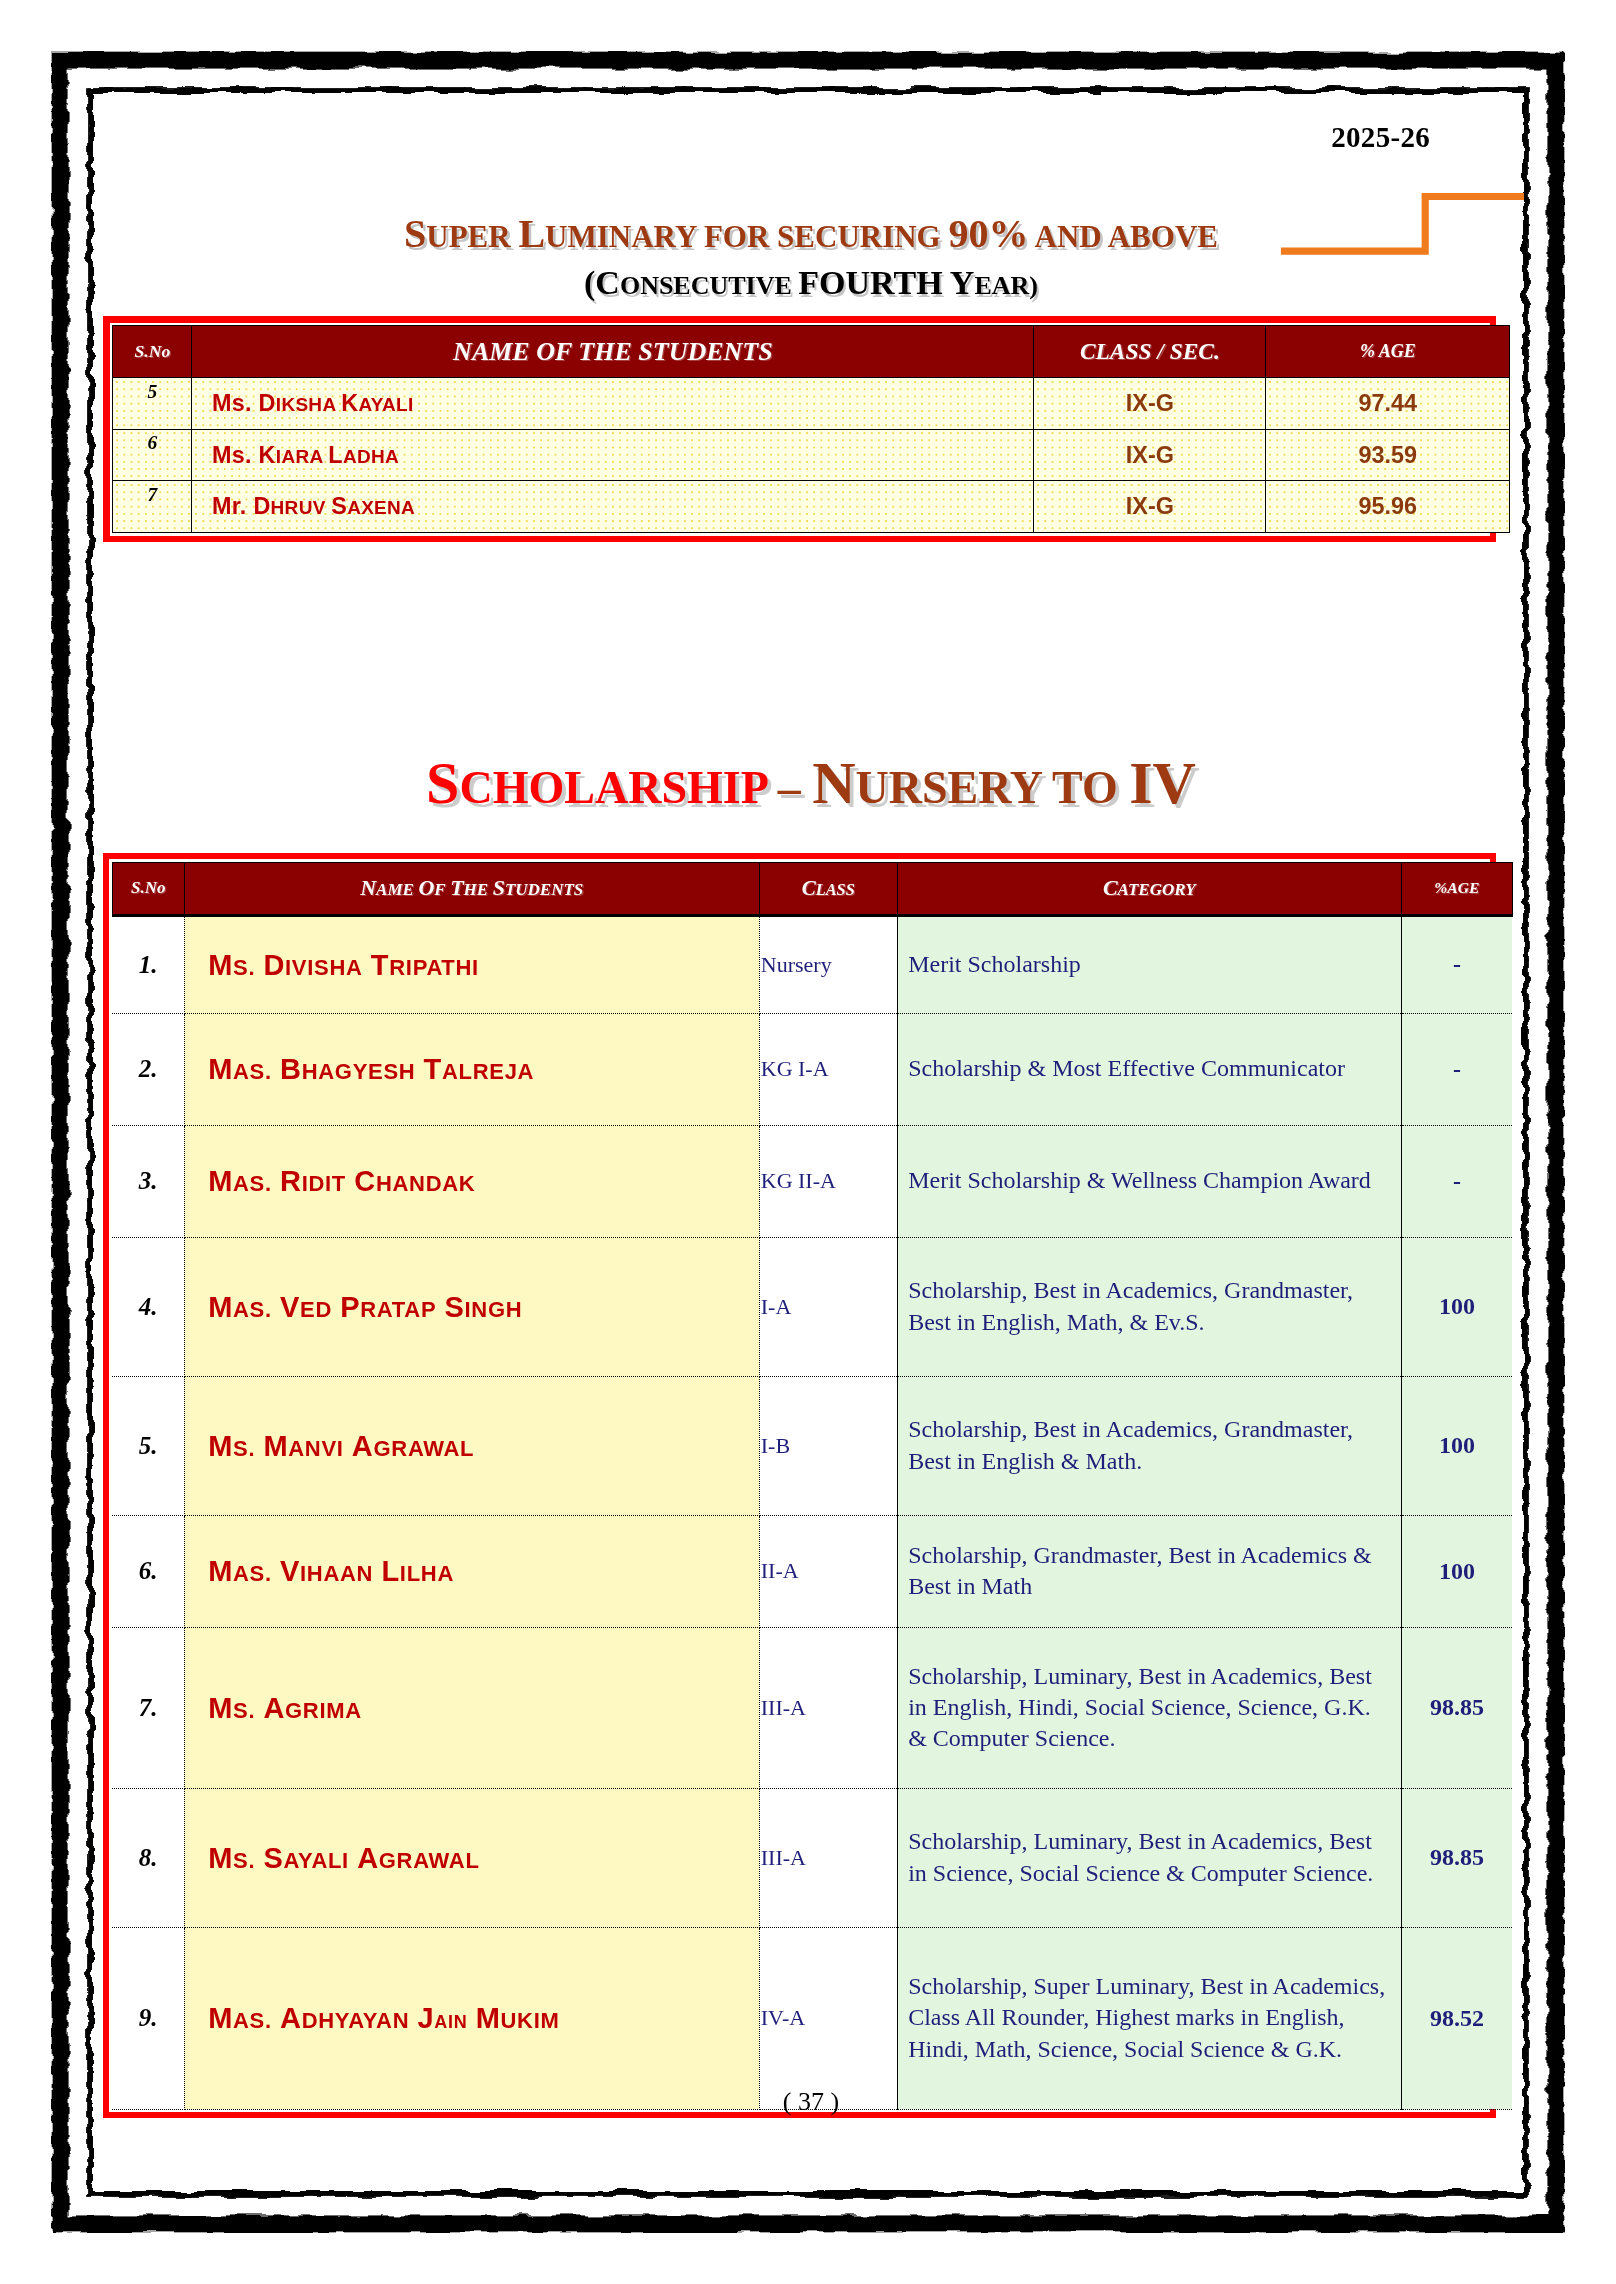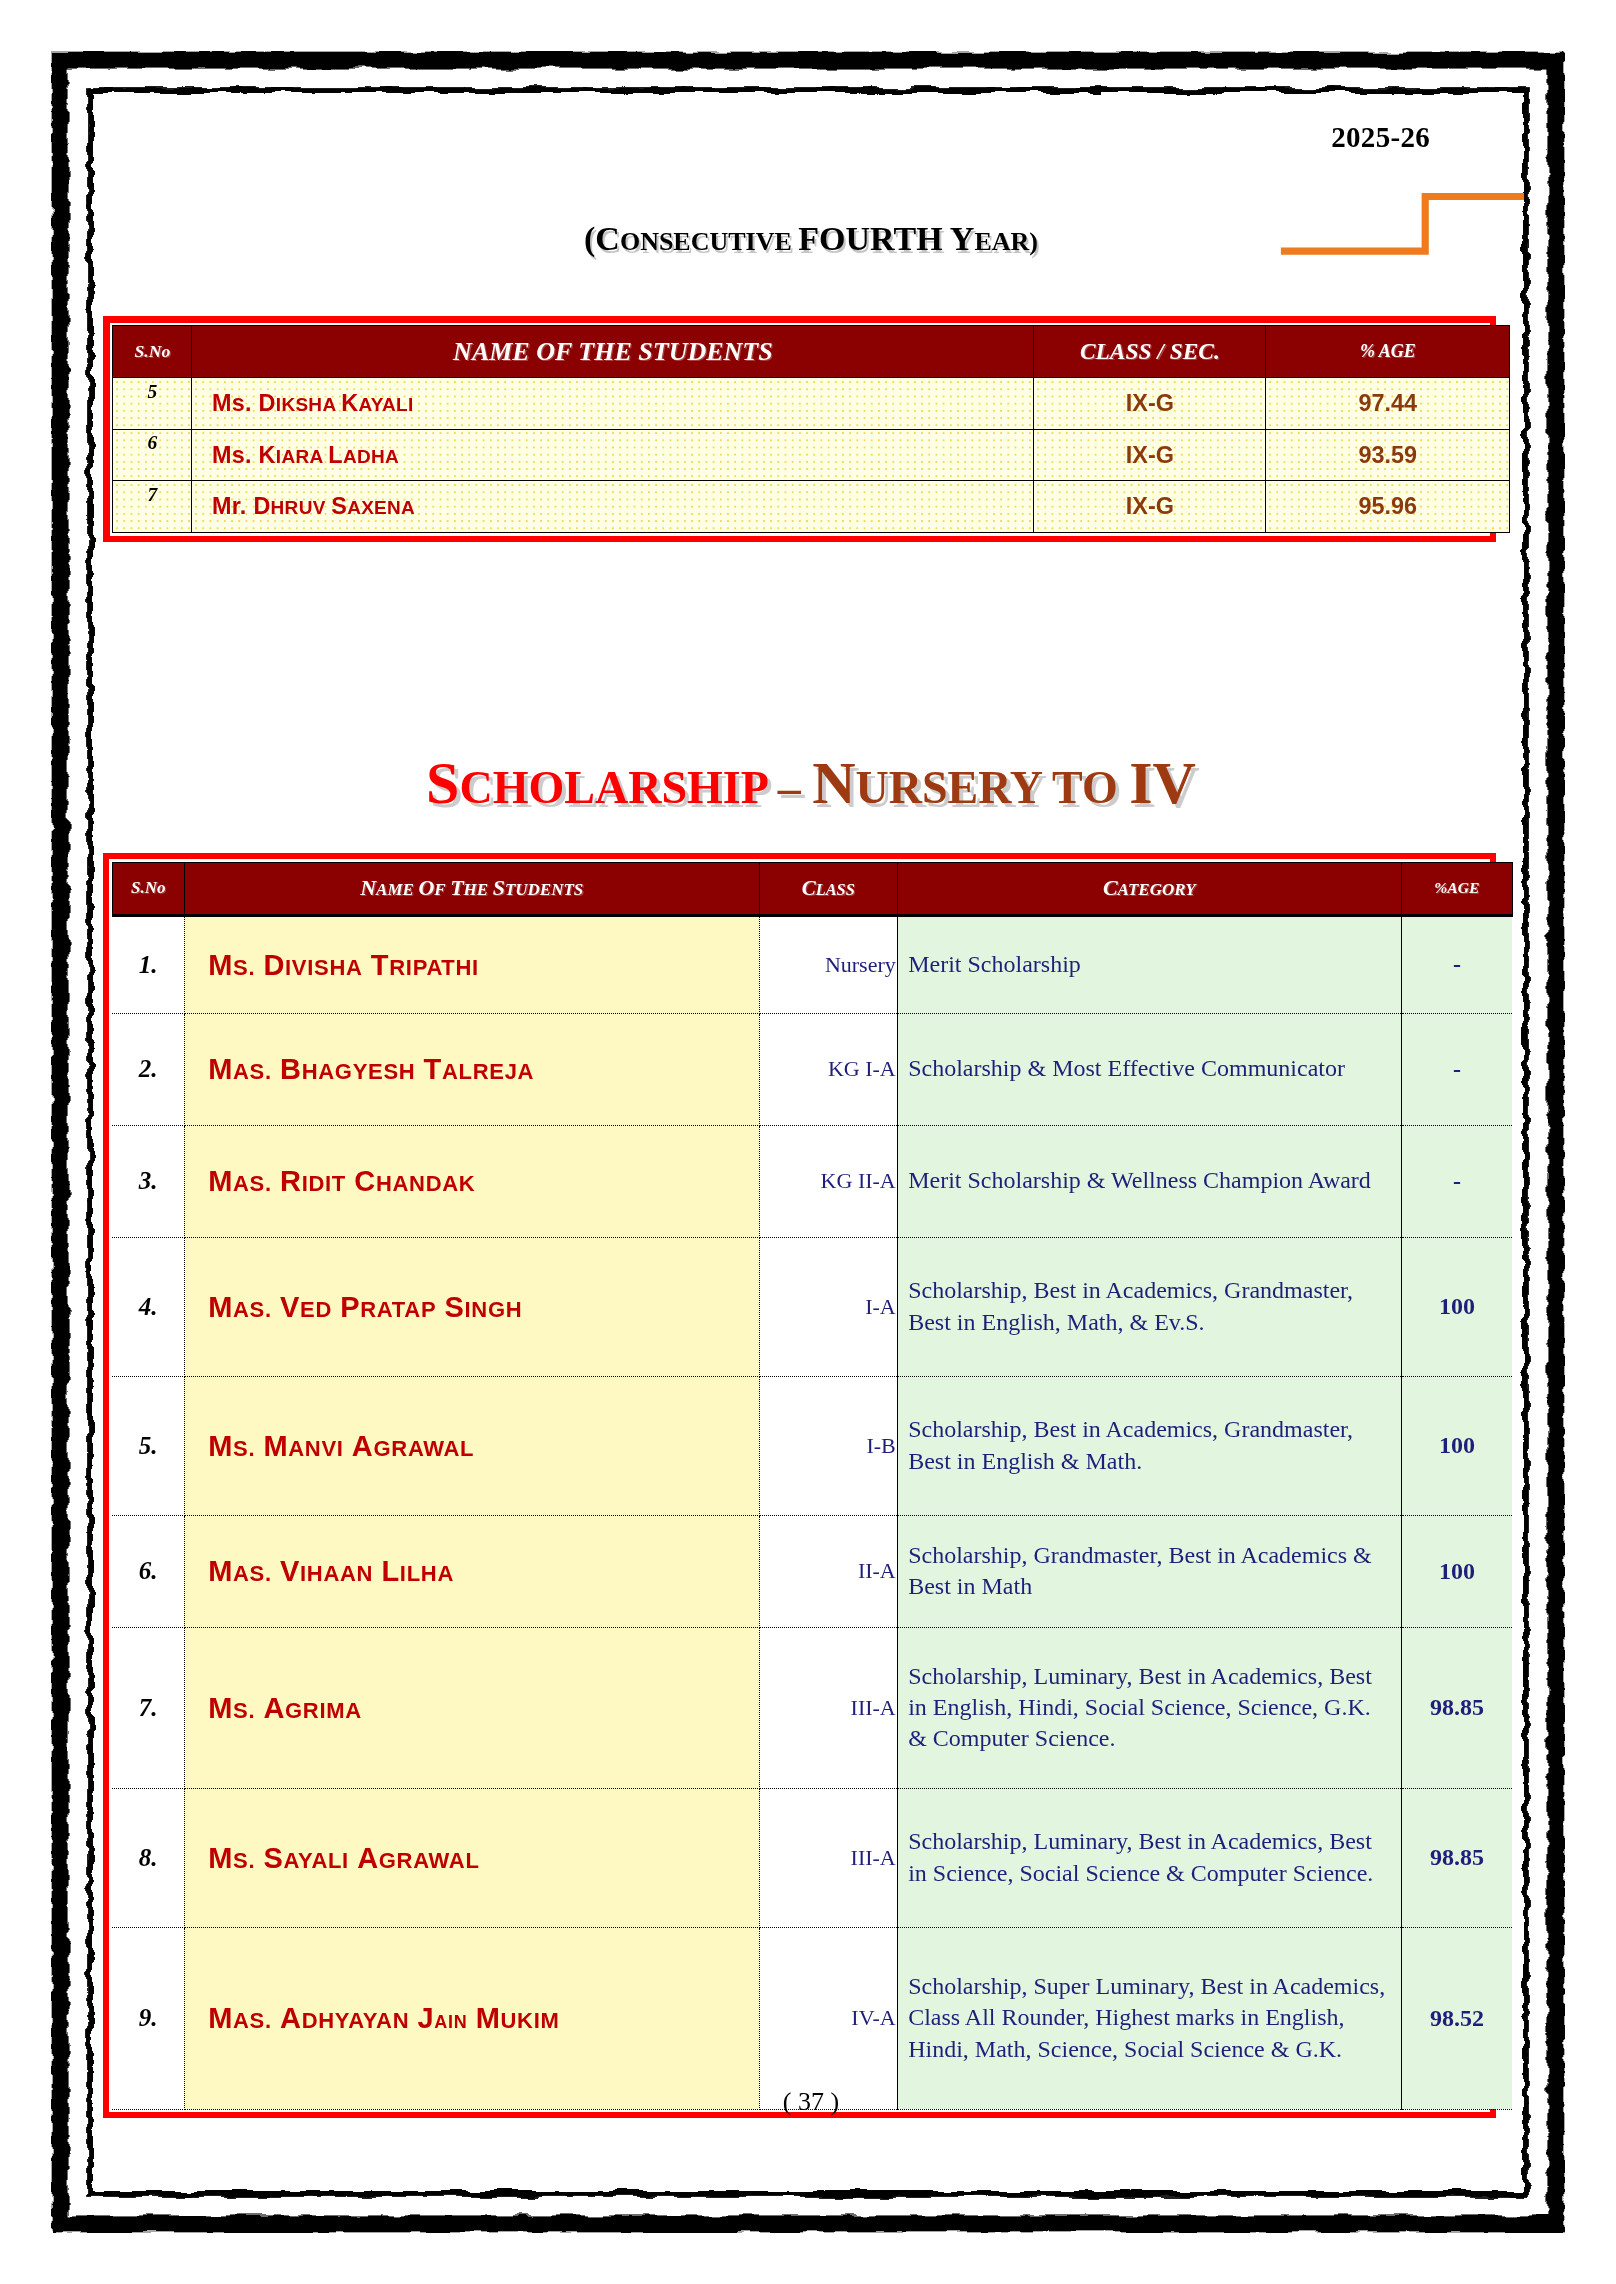--- a/index.html
+++ b/index.html
@@ -246,21 +246,21 @@
     padding-left: 23.4px;
     background: #fef9c3;
     font-family: "Liberation Sans", sans-serif;
     font-weight: bold;
     color: #C00000;
     font-size: 27px;
     letter-spacing: 0.7px;
     line-height: 1.45;
   }
   table.t2 td.cell-class {
-    text-align: right;
+    text-align: left;
     background: #ffffff;
     font-family: "Liberation Serif", serif;
     font-weight: normal;
     color: #1F1F7A;
     font-size: 22px;
     border-right: 1.3px solid #000000;
   }
   table.t2 td.cell-cat {
     background: #E2F6DF;
     padding-left: 10.4px;
@@ -324,20 +324,23 @@
     </svg>
   </div>
 
   <div class="yellow-step">
     <svg viewBox="0 0 86 42" xmlns="http://www.w3.org/2000/svg">
       <polyline points="4,36 40,36 40,8 82,8" fill="none" stroke="#FFD200" stroke-width="11"></polyline>
     </svg>
   </div>
 
   <div class="heading-block">
+    <div class="h-line1">
+      <span class="sc-big">S</span><span class="sc-sm">UPER </span><span class="sc-big">L</span><span class="sc-sm">UMINARY</span><span class="sc-sm"> FOR SECURING </span><span class="sc-big">90%</span><span class="sc-sm"> AND ABOVE</span>
+    </div>
     <div class="h-line2">
       <span class="b-big">(C</span><span class="b-sm">ONSECUTIVE </span><span class="b-big">FOURTH </span><span class="b-big">Y</span><span class="b-sm">EAR)</span>
     </div>
   </div>
 
   <div class="tbl1-wrap">
     <div class="tbl1-inner">
       <table class="t1">
         <thead>
           <tr>

